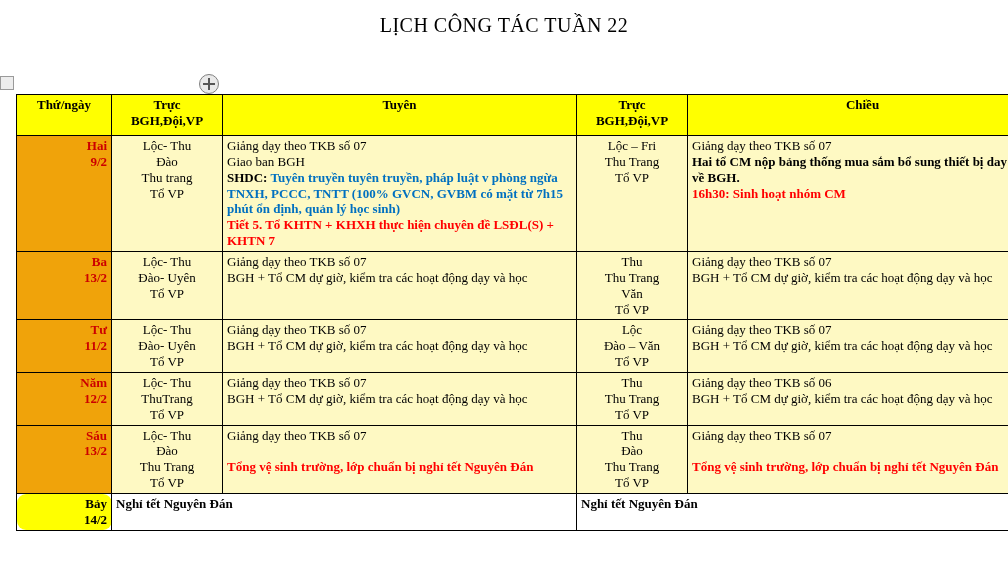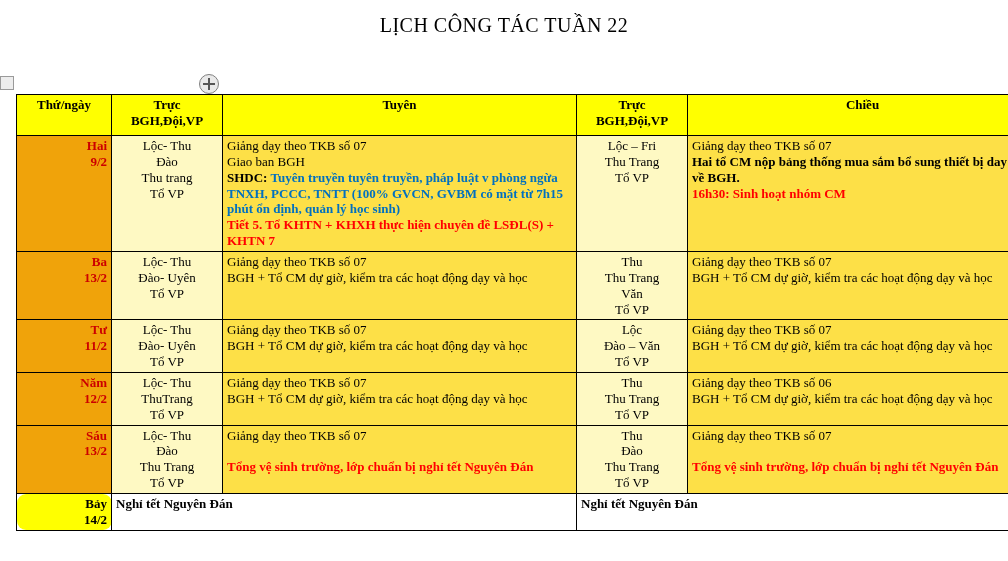--- a/index.html
+++ b/index.html
@@ -107,21 +107,21 @@
   td.truc {
     background: #fef9c3;
     text-align: center;
     font-weight: normal;
     vertical-align: middle;
     font-size: 13.5px;
     color: #000;
   }
   td.truc div { white-space: nowrap; }
   td.content {
-    background: #fde047;
+    background: #fef9c3;
     text-align: left;
   }
   td.content p {
     margin: 0;
   }
   .b { font-weight: bold; }
   .blue { color: #0070c0; font-weight: bold; margin-top: 11px; }
   .red { color: #ff0000; font-weight: bold; }
   td.center-bold {
     font-weight: bold;

